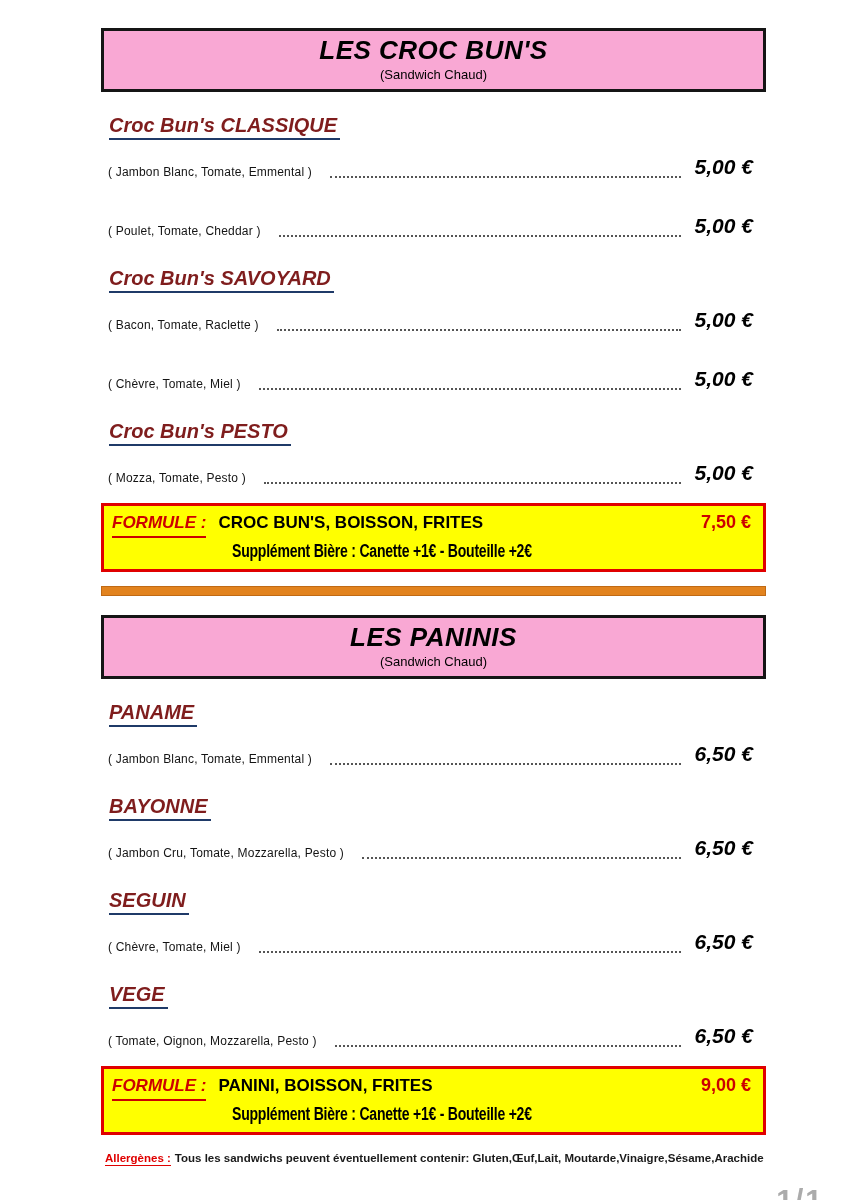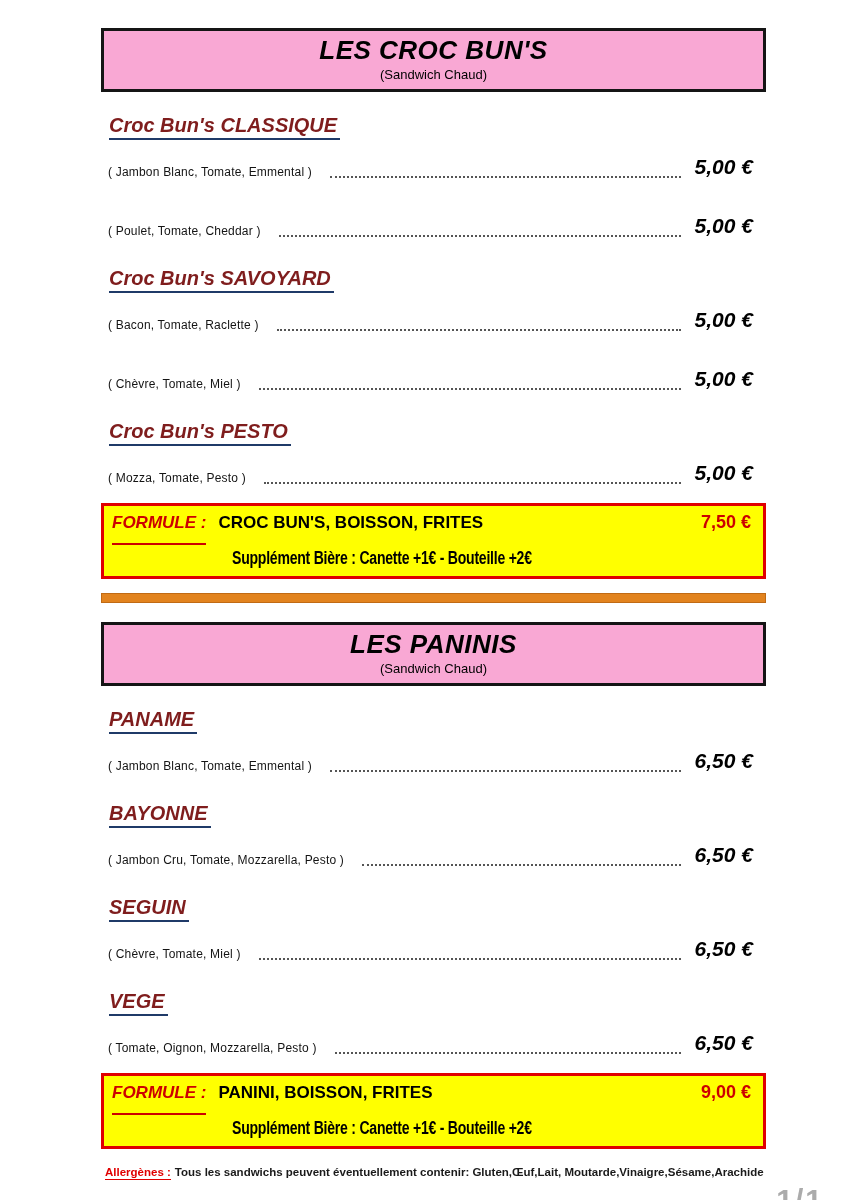--- a/index.html
+++ b/index.html
@@ -54,21 +54,21 @@
   
   .formule-box {
     background: #FFFF00;
     border: 3px solid #E00000;
     padding: 6px 12px 7px 8px;
     margin-top: -11px;
   }
   .formule-row { display: flex; align-items: baseline; }
   .formule-label {
     color: #CC0000; font-size: 17px; font-weight: bold; font-style: italic;
-    border-bottom: 2px solid #CC0000; padding-bottom: 10px;
+    border-bottom: 2px solid #CC0000; padding-bottom: 3px;
     white-space: nowrap;
   }
   .formule-text { color: #000; font-size: 17px; font-weight: bold; margin-left: 12px; white-space: nowrap; }
   .formule-price { margin-left: auto; color: #CC0000; font-size: 18px; font-weight: bold; white-space: nowrap; text-align: center; }
   .formule-supplement {
     display: inline-block;
     margin-left: 120px; margin-top: 3px;
     color: #000; font-size: 18px; font-weight: bold;
     white-space: nowrap;
     transform: scaleX(0.78);

